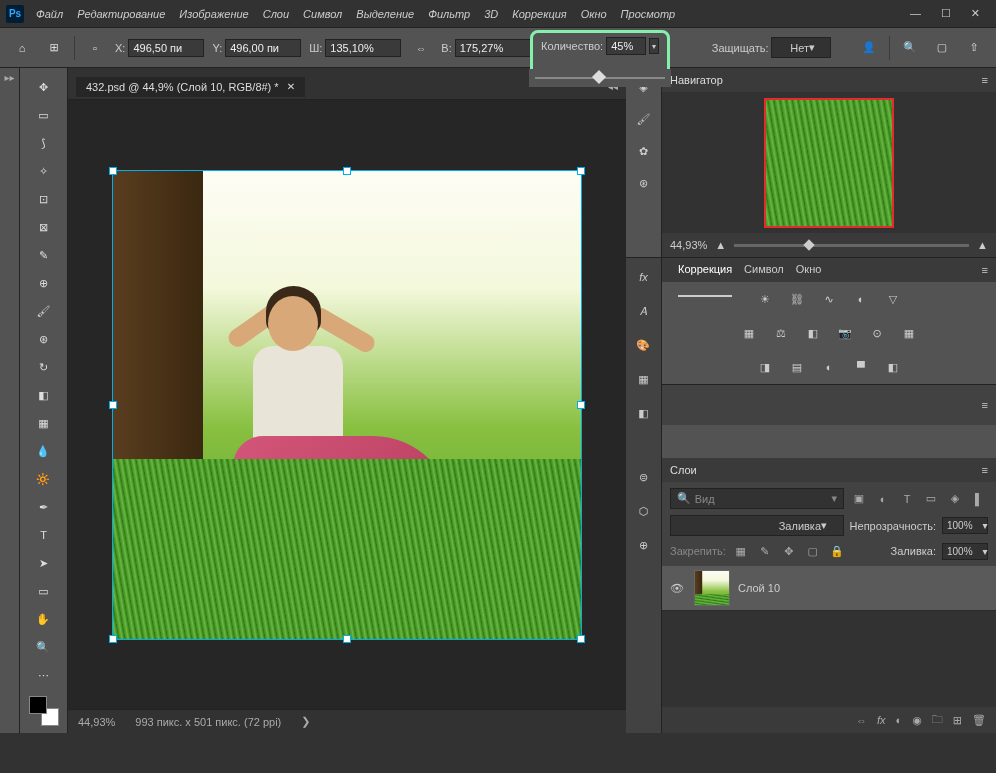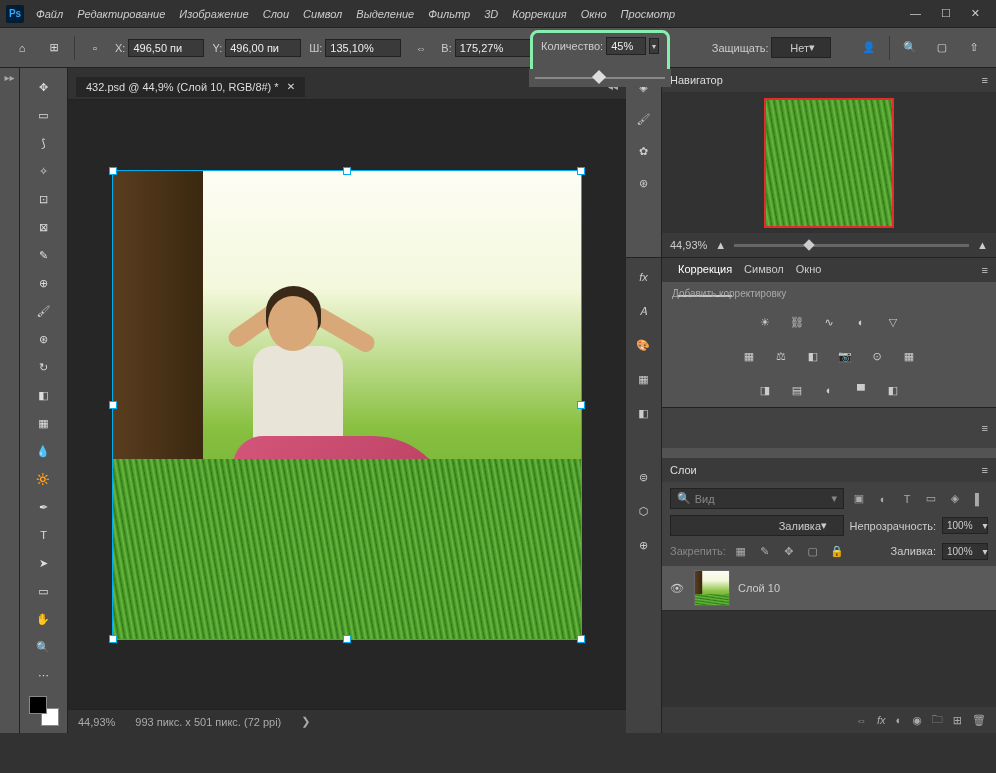--- a/index.html
+++ b/index.html
@@ -293,21 +293,20 @@
       <div class="mid-right-wrap">
         <div class="panel-section">
           <div class="panel-tab-row">
             <div class="combo-tabs">
               <span class="active">Коррекция</span>
               <span>Символ</span>
               <span>Окно</span>
             </div>
             <span>≡</span>
           </div>
-          <div class="adj-label">Добавить корректировку</div>
           <div class="adjust-row1">
             <div class="adj-icon">☀</div>
             <div class="adj-icon">⛓</div>
             <div class="adj-icon">∿</div>
             <div class="adj-icon">◐</div>
             <div class="adj-icon">▽</div>
           </div>
           <div class="adjust-row2">
             <div class="adj-icon">▦</div>
             <div class="adj-icon">⚖</div>

